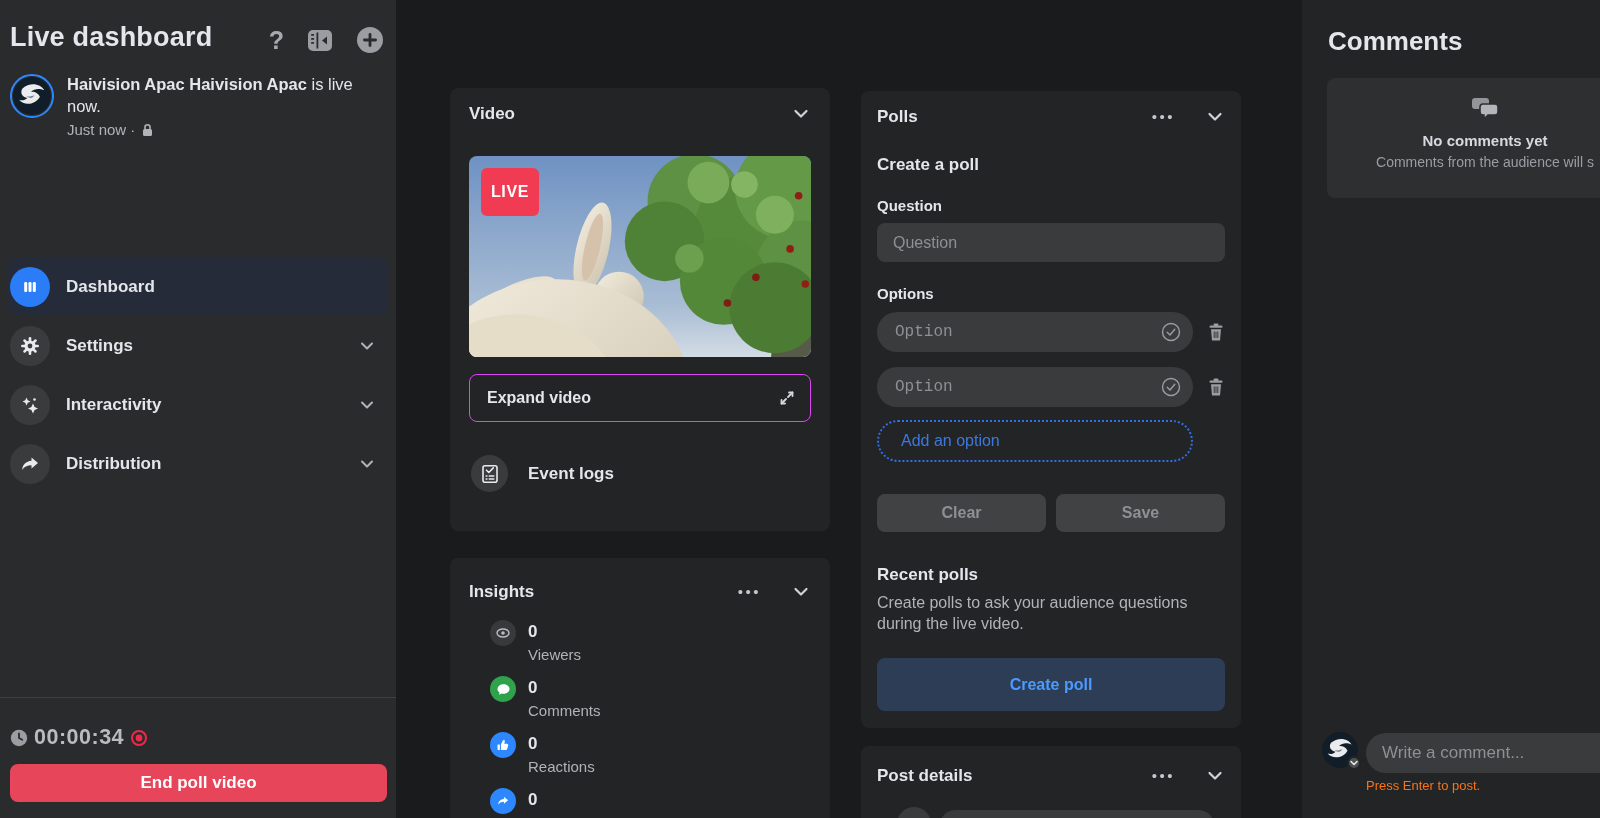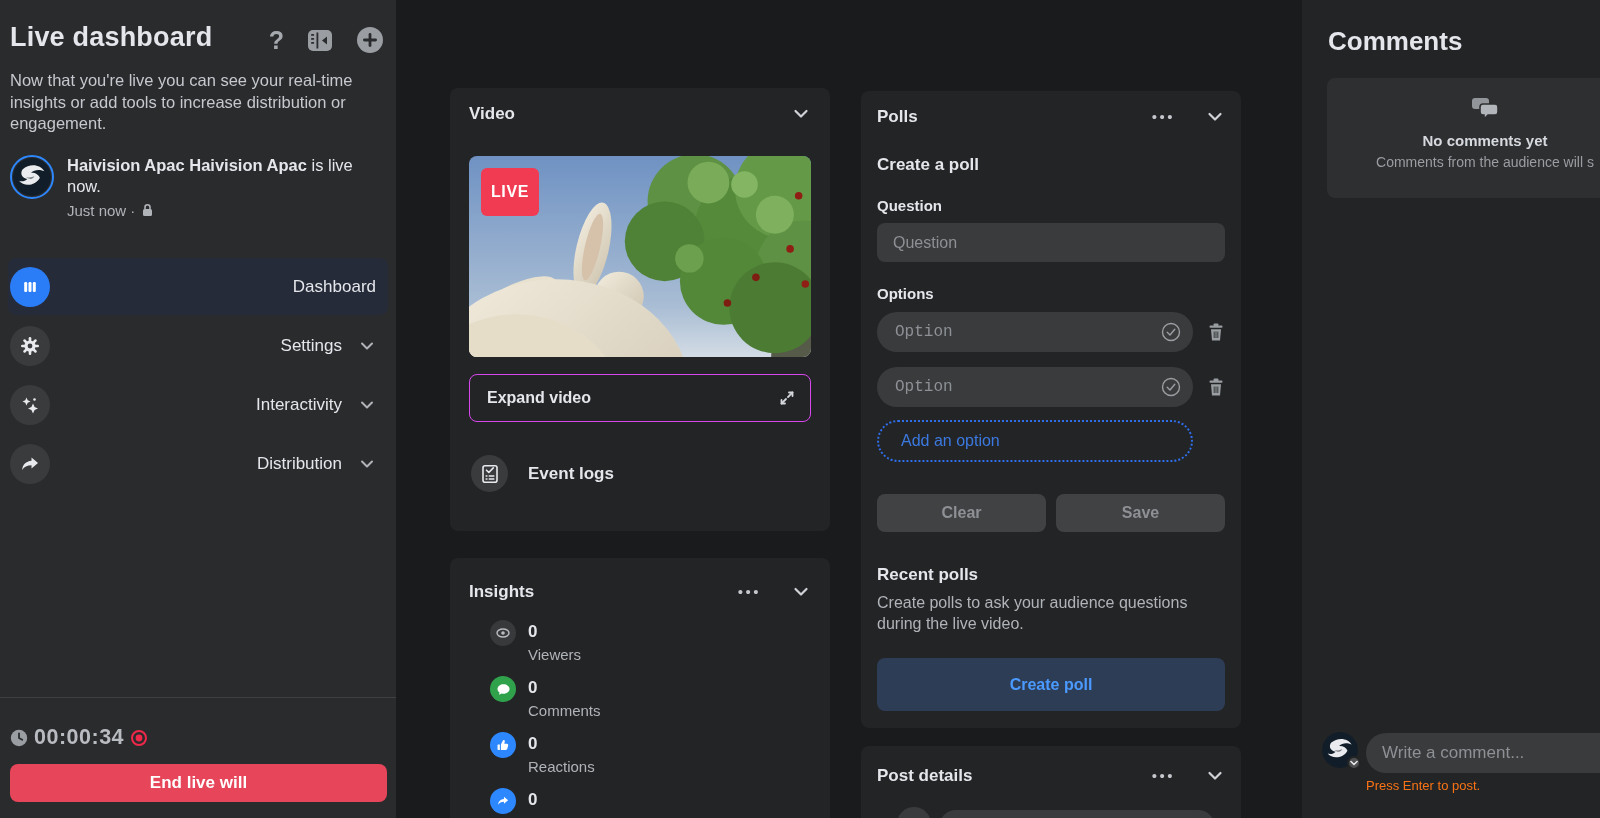--- a/index.html
+++ b/index.html
@@ -18,21 +18,21 @@
   .avatar-ring { width:44px; height:44px; border-radius:50%; border:2px solid #2d88ff; padding:1px; flex:none; }
   .avatar-ring svg, .cavatar svg { display:block; width:100%; height:100%; border-radius:50%; }
   .status-text { font-size:16.5px; line-height:21.5px; color:#e4e6eb; width:305px; }
   .status-text .name { font-weight:700; }
   .status-meta { margin-top:2px; font-size:15px; color:#b0b3b8; display:flex; align-items:center; gap:6px; }
   .nav { position:absolute; left:8px; right:8px; top:258px; }
   .nav-item { display:flex; align-items:center; height:57px; gap:16px; padding:0 12px 0 2px; border-radius:8px; margin-bottom:2px; cursor:pointer; }
   .nav-item.active { background:#252b38; }
   .nav-icon { width:40px; height:40px; border-radius:50%; background:#3a3b3c; display:flex; align-items:center; justify-content:center; flex:none; }
   .nav-icon.blue { background:#2a7cf7; }
-  .nav-label { font-size:17px; font-weight:400; color:#e4e6eb; flex:1;text-align:right; }
+  .nav-label { font-size:17px; font-weight:700; color:#e4e6eb; flex:1; }
   .sb-footer { position:absolute; left:0; right:0; bottom:0; height:121px; border-top:1px solid #3e4042; }
   .timer-row { display:flex; align-items:center; padding:27px 0 0 10px; }
   .timer-text { font-size:21.5px; font-weight:600; color:#b8bbc0; letter-spacing:.5px; margin:0 6px; }
   .end-btn { position:absolute; left:10px; right:9px; top:66px; height:38px; border:none; border-radius:8px; background:#e6455a; color:#fff; font-size:17px; font-weight:700; font-family:inherit; cursor:pointer; }
 
   
   .card { position:absolute; background:#232425; border-radius:8px; }
   .card-header { display:flex; align-items:center; }
   .card-title { font-size:17px; font-weight:700; color:#e4e6eb; flex:1; }
   .more-dots { font-size:15px; letter-spacing:2.5px; color:#c3c6cb; cursor:pointer; line-height:10px; }
@@ -116,21 +116,20 @@
         <span style="display:flex;cursor:pointer;">
           <svg width="28" height="28" viewBox="0 0 28 28">
             <circle cx="14" cy="14" r="13" fill="#9a9da2"></circle>
             <rect x="12.6" y="7" width="2.8" height="14" rx="1.4" fill="#2a2b2d"></rect>
             <rect x="7" y="12.6" width="14" height="2.8" rx="1.4" fill="#2a2b2d"></rect>
           </svg>
         </span>
       </div>
     </div>
 
-    <p class="sb-desc">Now that you're live you can see your real-time insights or add tools to increase distribution or engagement.</p>
 
     <div class="live-status">
       <div class="avatar-ring">
         <svg viewBox="0 0 40 40">
           <circle cx="20" cy="20" r="20" fill="#111d28"></circle>
           <path d="M10 12c8-7 19-5 23 2-6-2.5-10.5-1.5-14 1.5 4.5-.3 8 2 9.3 5.2-4.5 8.5-16.5 10-22 3.3 3.2 1.2 6.5.3 8.8-2-5.5-1-8-5.5-5.1-10z" fill="#e9ebee"></path>
           <path d="M14 20c3 1 6 .6 8.5-1-1 3-4.5 4.6-8.5 1z" fill="#7b8086"></path>
         </svg>
       </div>
       <div class="status-text">
@@ -221,21 +220,21 @@
           </svg>
         </span>
         <span class="timer-text">00:00:34</span>
         <span style="display:flex;">
           <svg width="18" height="18" viewBox="0 0 18 18">
             <circle cx="9" cy="9" r="7" fill="none" stroke="#f02849" stroke-width="2"></circle>
             <circle cx="9" cy="9" r="3.4" fill="#f02849"></circle>
           </svg>
         </span>
       </div>
-      <button class="end-btn">End live will</button>
+      <button class="end-btn">End poll video</button>
     </div>
   </aside>
 
   <section class="card video-card">
     <div class="card-header">
       <span class="card-title">Video</span>
       <span class="chev-btn">
         <svg width="20" height="20" viewBox="0 0 20 20">
             <path d="M4.5 7 L10 12.5 L15.5 7" fill="none" stroke="#cfd2d6" stroke-width="2.2" stroke-linecap="round" stroke-linejoin="round"></path>
           </svg>

